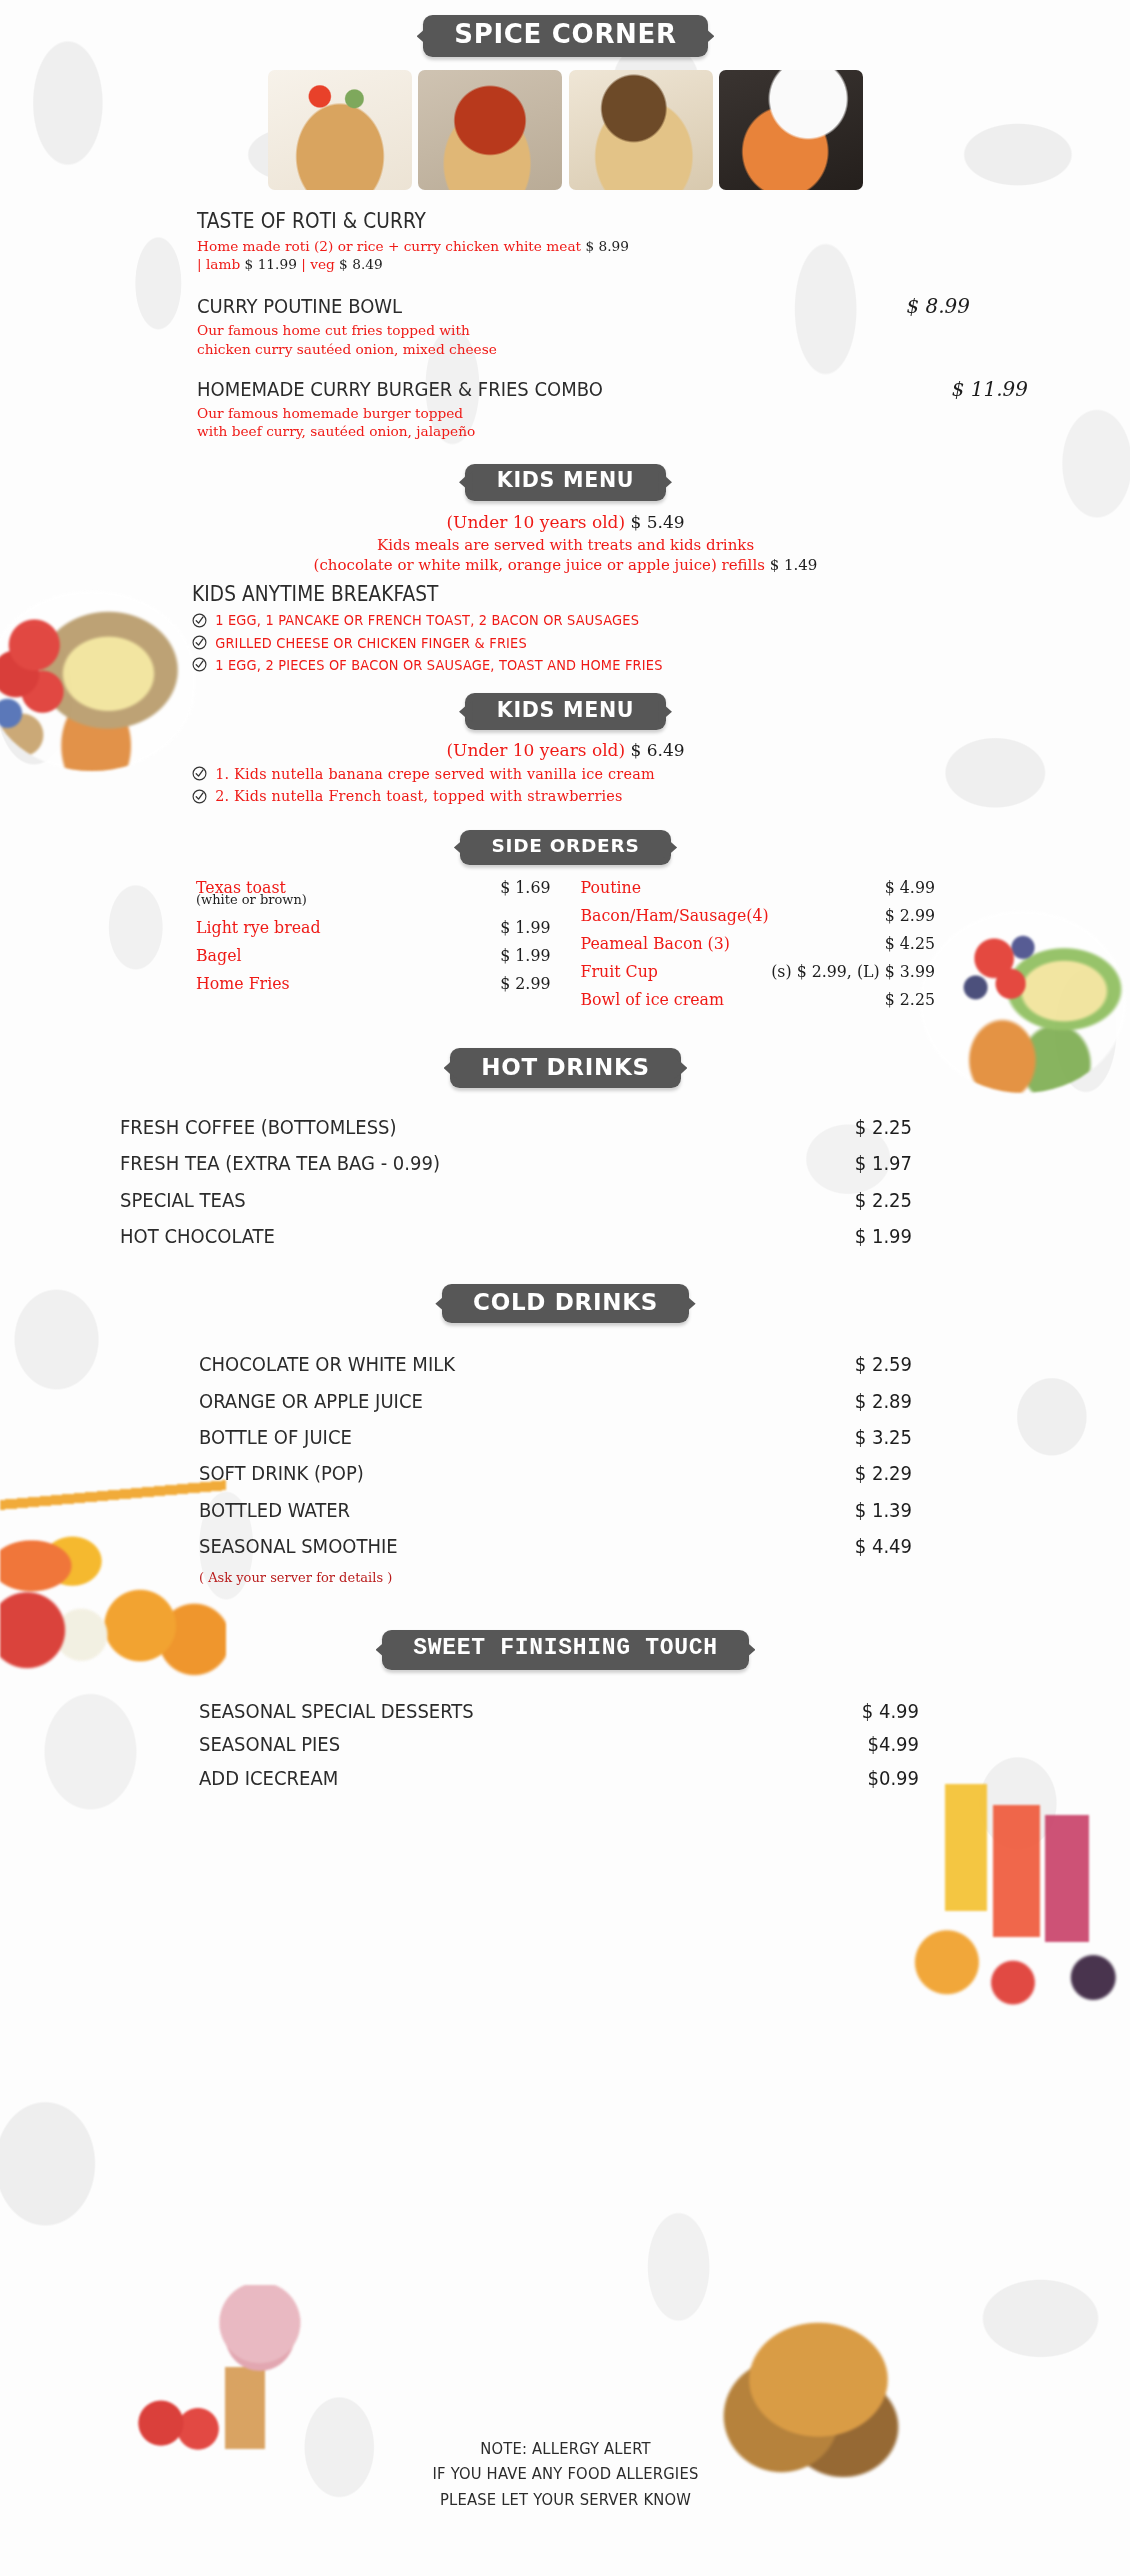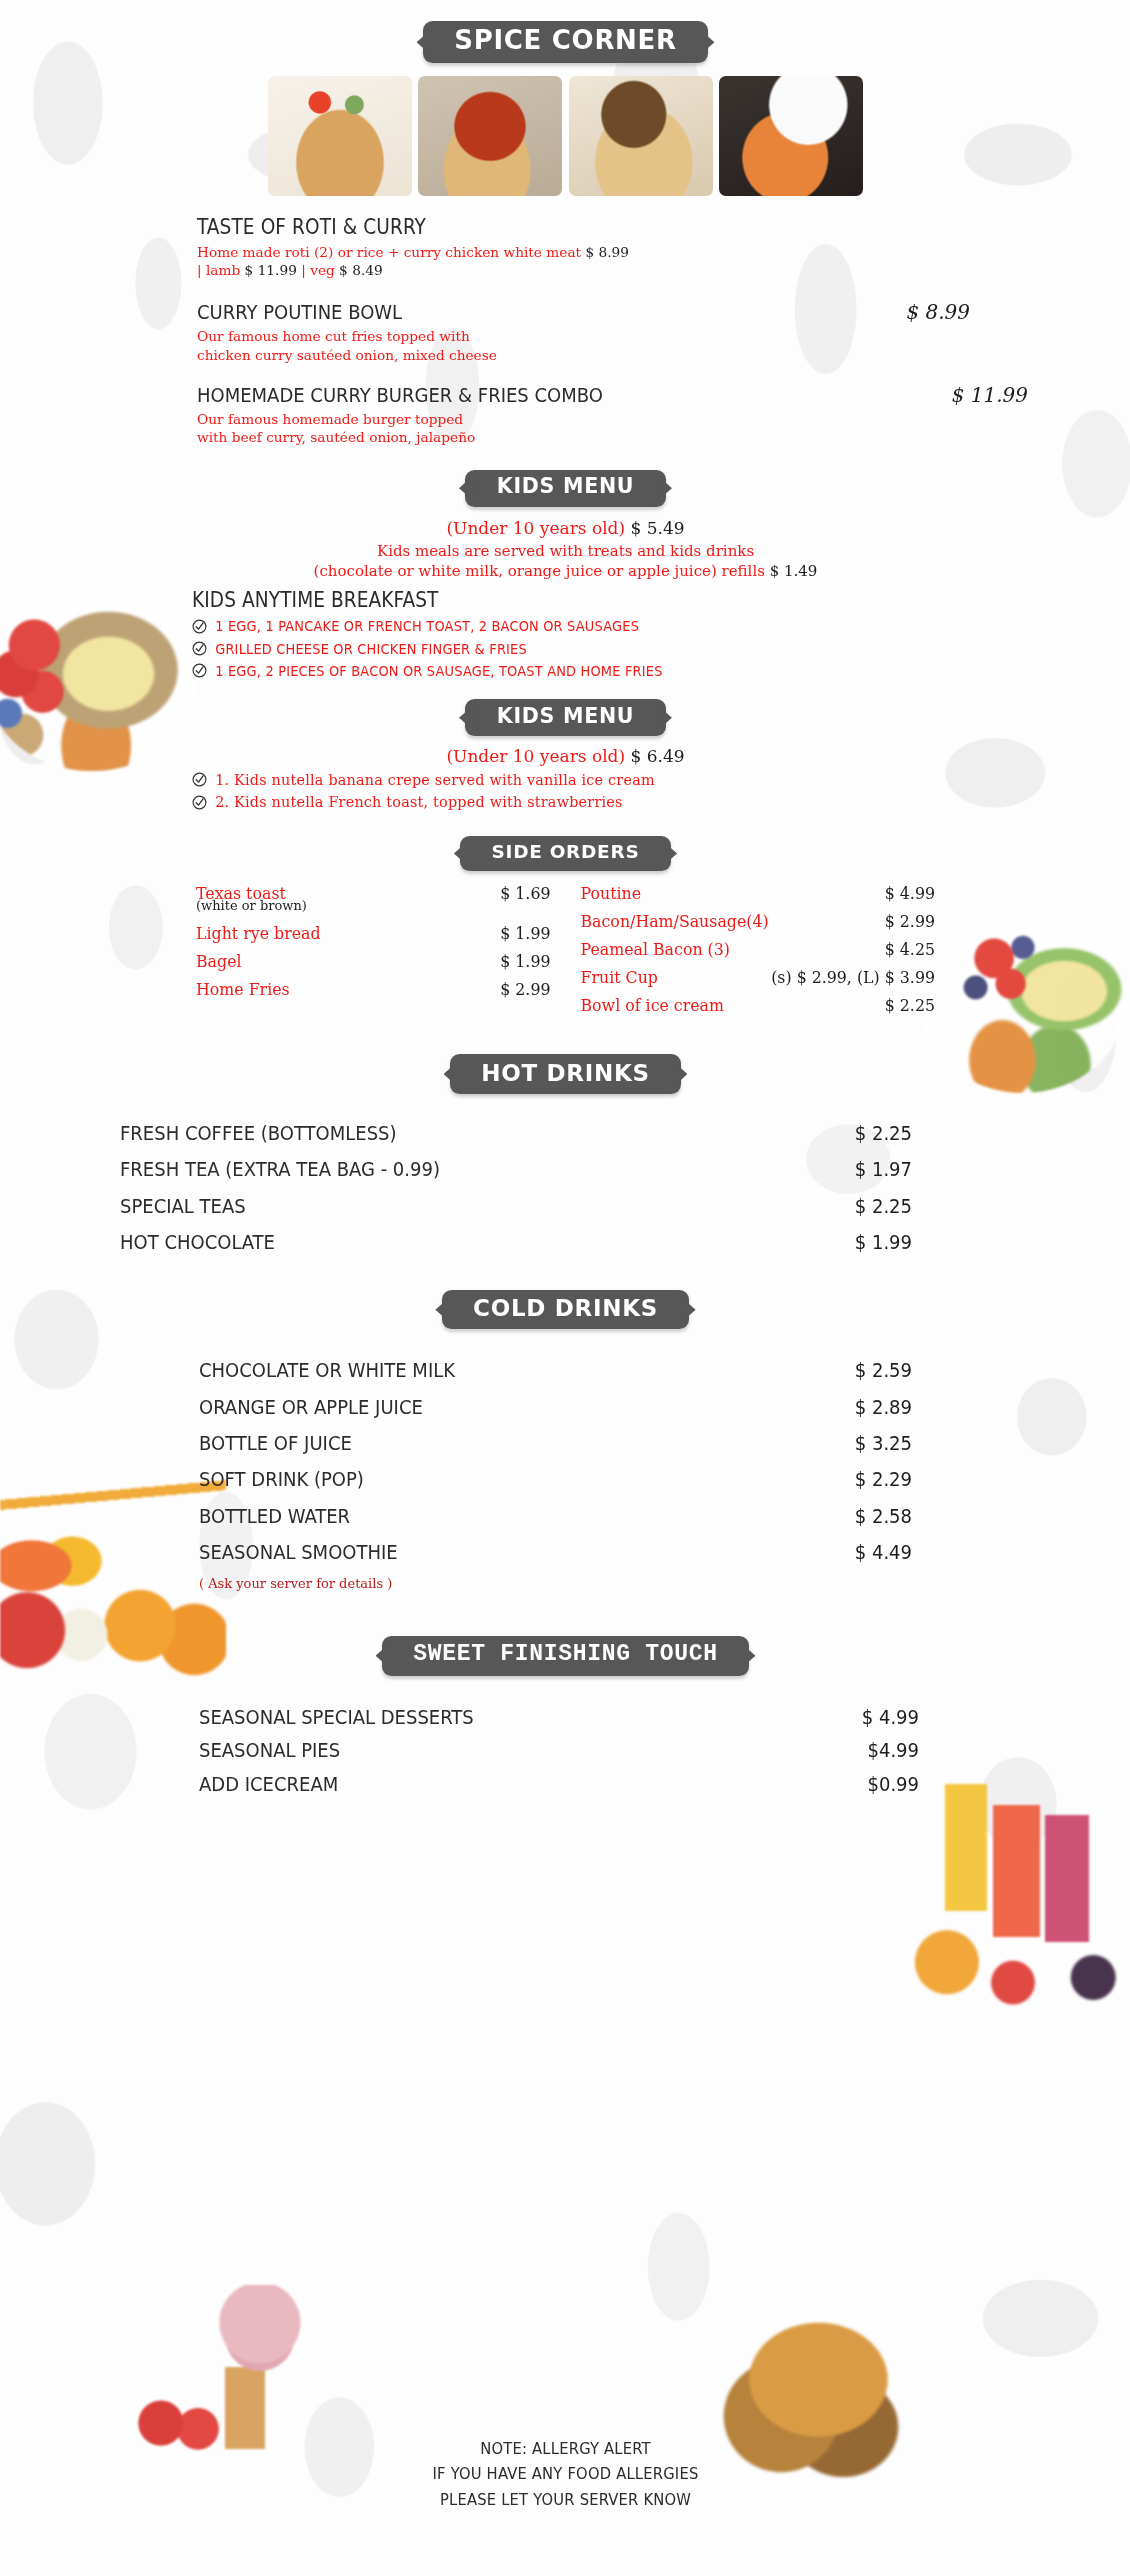--- a/index.html
+++ b/index.html
@@ -341,21 +341,21 @@
 <div class="deco deco-soft" id="deco-kids-bento"></div>
 <div class="deco deco-soft" id="deco-kids-fruit-plate"></div>
 <div class="deco deco-soft" id="deco-juice-fruit"></div>
 <div class="deco deco-soft" id="deco-smoothies"></div>
 <div class="deco deco-soft" id="deco-icecream-cone"></div>
 <div class="deco deco-soft" id="deco-strawberries"></div>
 <div class="deco deco-soft" id="deco-pie"></div>
 
 <div class="page">
 
-  <div style="padding-top:21px;" class="banner-wrap">
+  <div style="padding-top:15px;" class="banner-wrap">
     <div class="banner">
       <div class="banner-text">SPICE CORNER</div>
     </div>
   </div>
 
   <div class="photo-strip">
     <div class="photo ph-samosa"></div>
     <div class="photo ph-curry"></div>
     <div class="photo ph-roti"></div>
     <div class="photo ph-riceCurry"></div>
@@ -572,21 +572,21 @@
     <div class="row">
       <span class="name">BOTTLE OF JUICE</span>
       <span class="price">$ 3.25</span>
     </div>
     <div class="row">
       <span class="name">SOFT DRINK (POP)</span>
       <span class="price">$ 2.29</span>
     </div>
     <div class="row">
       <span class="name">BOTTLED WATER</span>
-      <span class="price">$ 2.58</span>
+      <span class="price">$ 1.39</span>
     </div>
     <div class="row">
       <span class="name">SEASONAL SMOOTHIE</span>
       <span class="price">$ 4.49</span>
     </div>
     <div class="ask-note">( Ask your server for details )</div>
   </div>
 
   <div style="margin-top:45px;" class="banner-wrap">
     <div class="banner">

